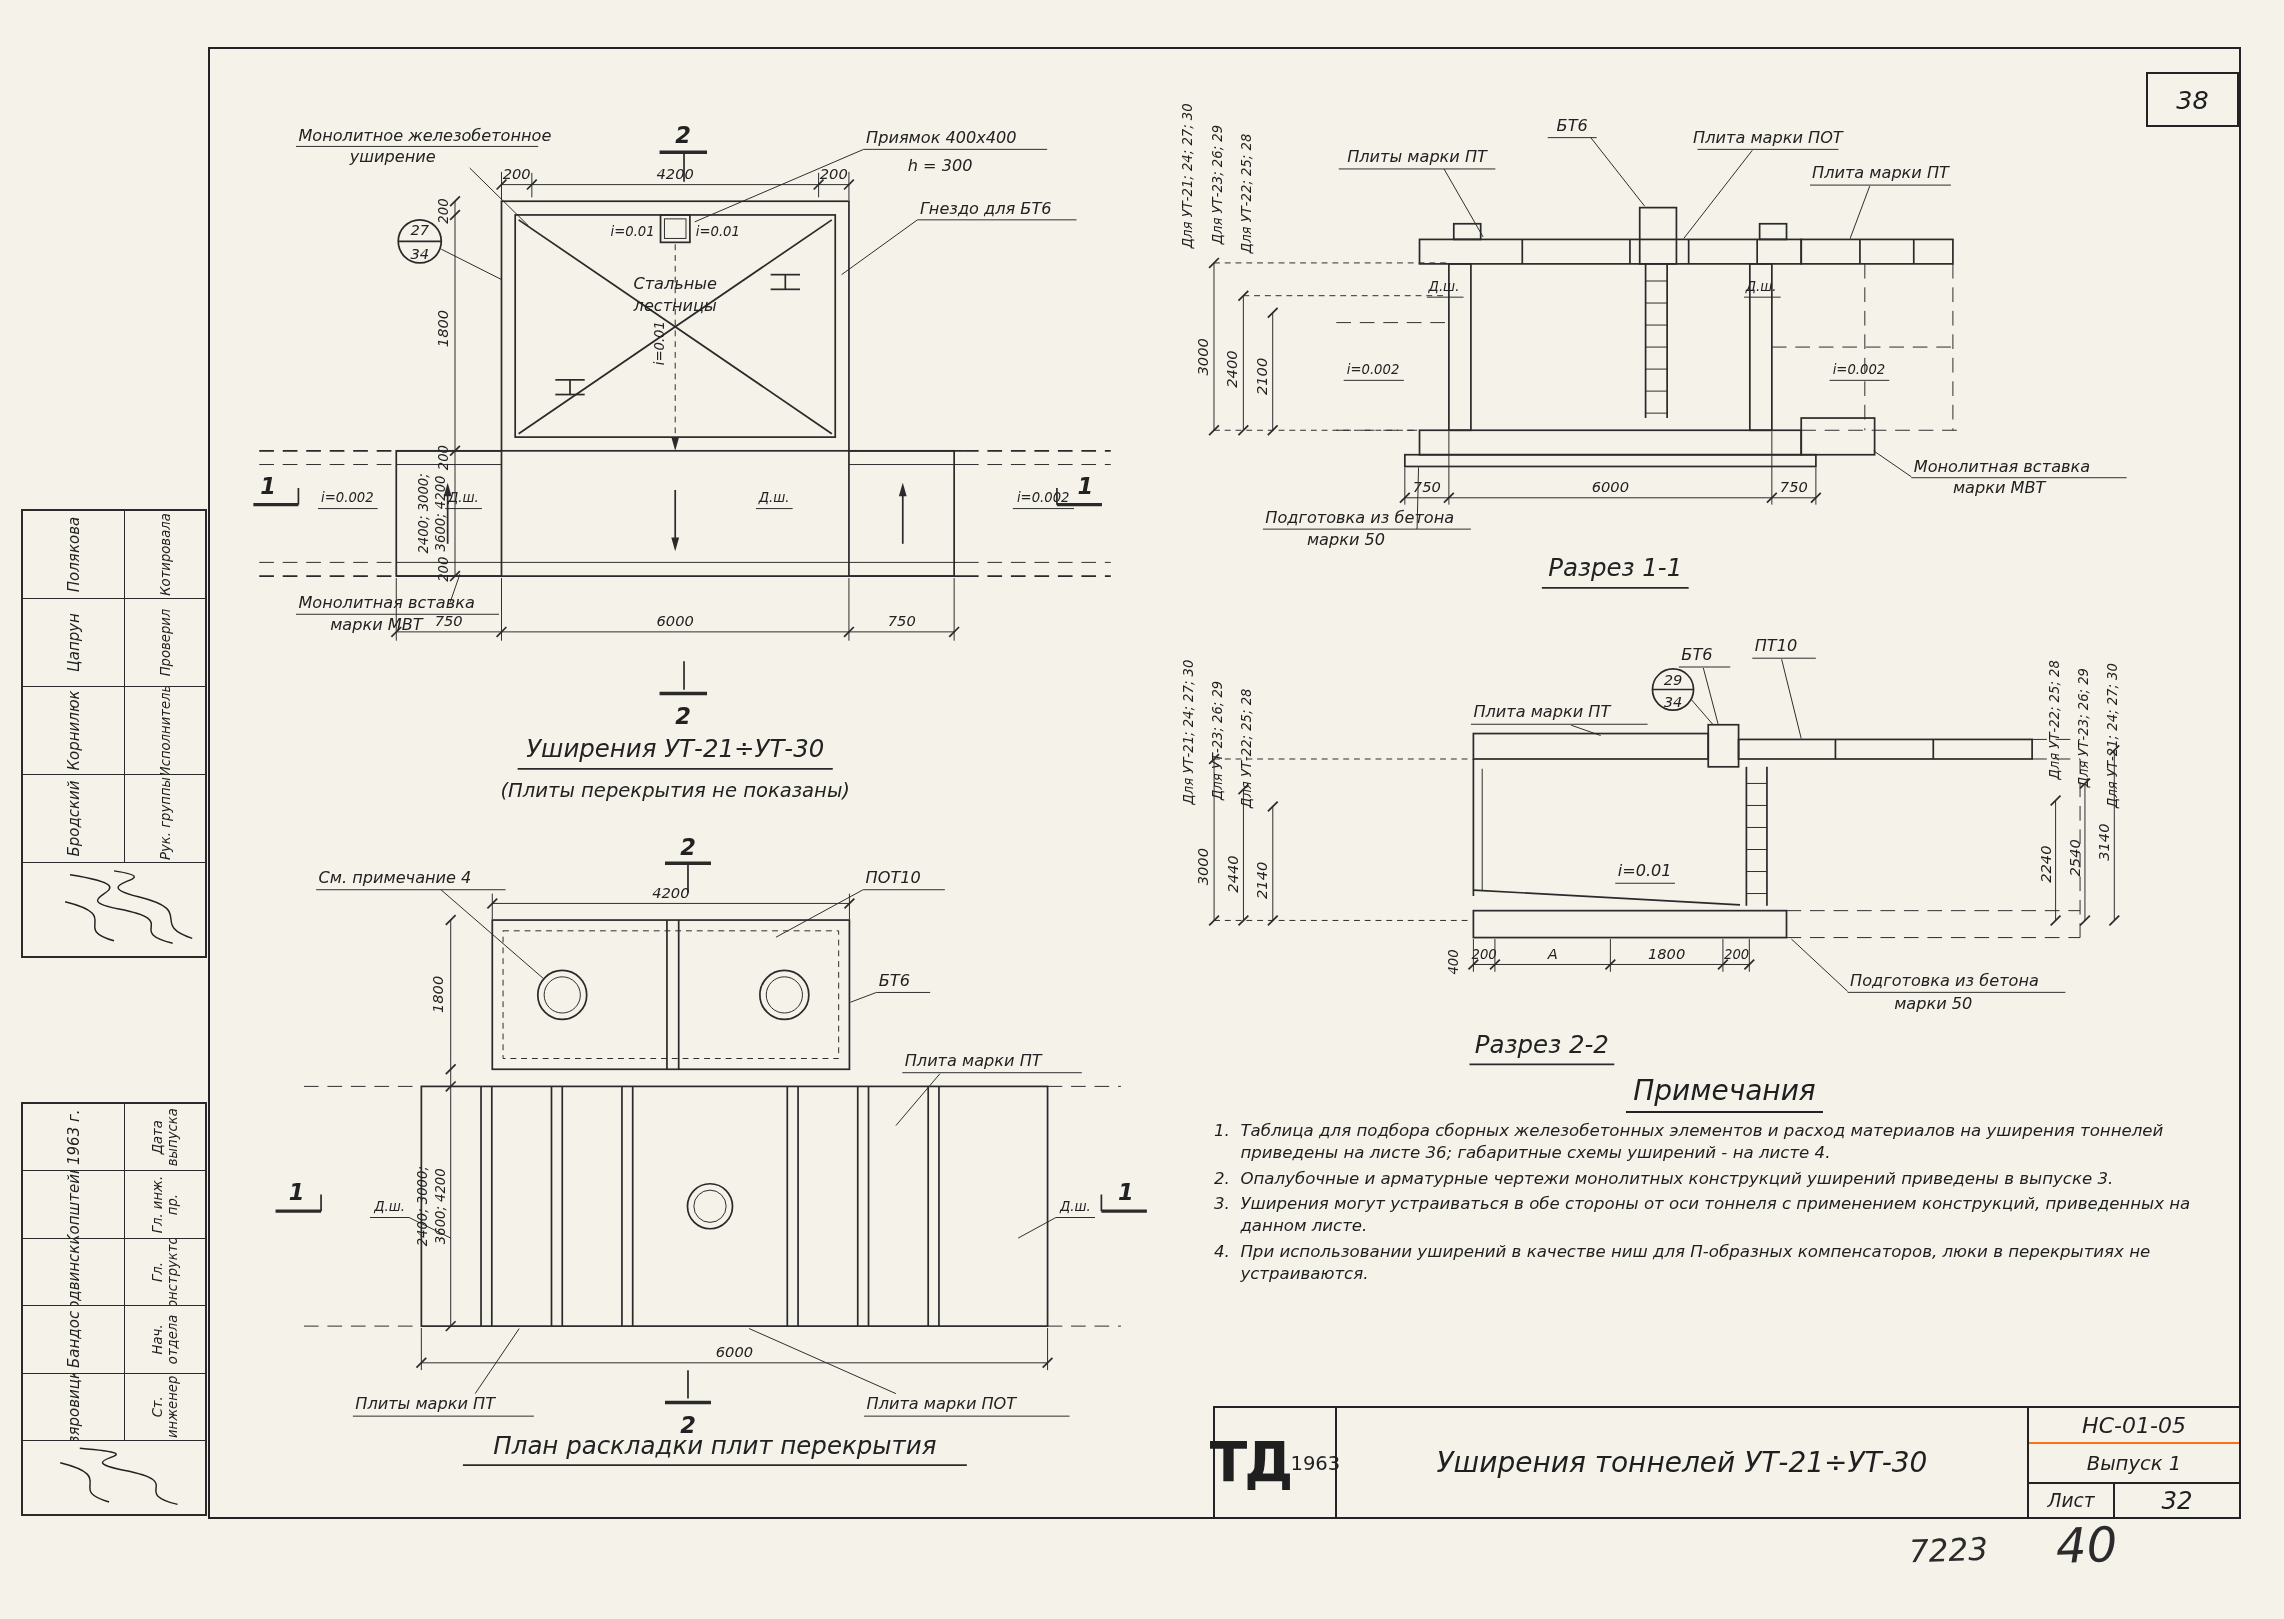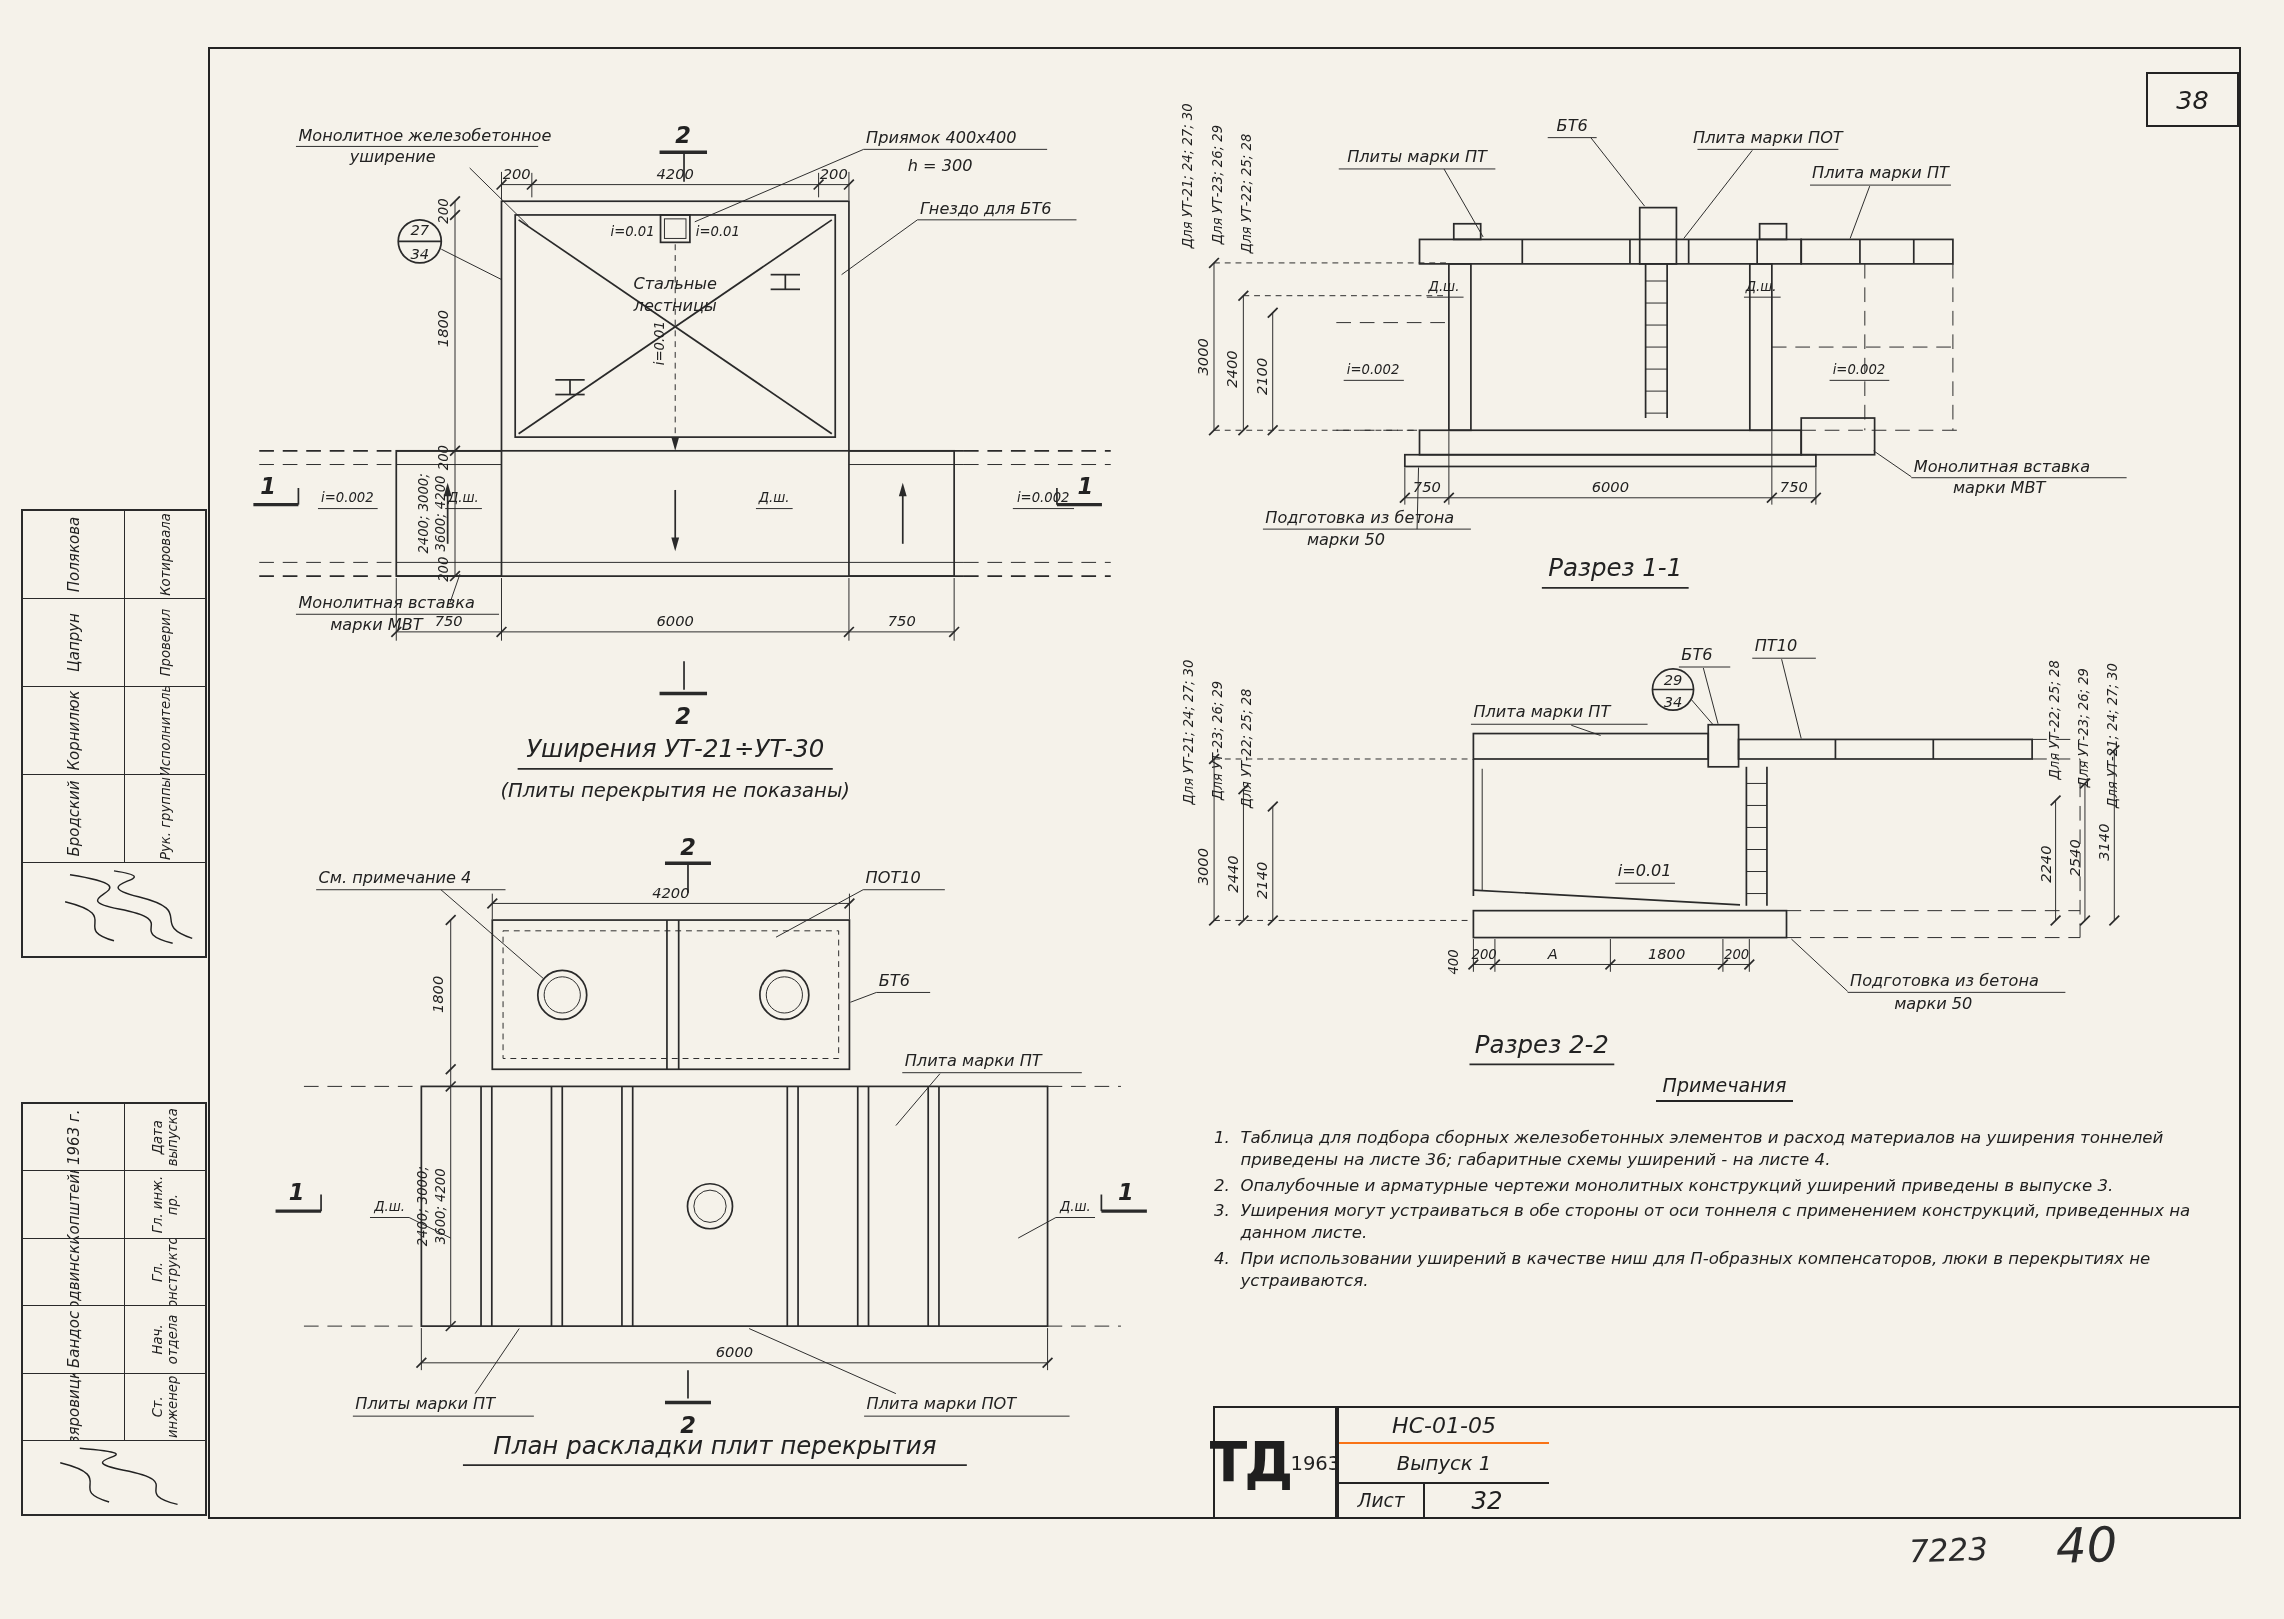--- a/index.html
+++ b/index.html
@@ -17,21 +17,21 @@
   .sub{font-size:40px}
   .tm{text-anchor:middle}
   .s2{stroke:#2a2a2a;stroke-width:2;fill:none}
   .s3{stroke:#2a2a2a;stroke-width:3.5;fill:none}
   .s5{stroke:#2a2a2a;stroke-width:7;fill:none}
   .d{stroke-dasharray:30 18}
   .dd{stroke-dasharray:12 10}
   .corner{position:absolute;left:2146px;top:72px;width:93px;height:55px;border:2.4px solid #232323;
           box-sizing:border-box;display:flex;align-items:center;justify-content:center;font-size:25.5px}
   .notes{position:absolute;left:1214px;top:1074px;width:1021px}
-  .notes-title{text-align:center;font-size:19px;margin-bottom:25px}
+  .notes-title{text-align:center;font-size:28px;margin-bottom:7px}
   .notes-title span{display:inline-block;border-bottom:2px solid #232323;padding:0 6.9px 3.9px}
   .note{display:flex;font-size:16.6px;line-height:1.32;margin-bottom:3.9px}
   .note-num{width:26.4px;flex:none}
   .note-text{flex:1}
   .titleblock{position:absolute;left:1213px;top:1406px;width:1028px;height:113px;border:2.9px solid #232323;
               box-sizing:border-box;display:flex}
   .tb-logo{width:120px;border-right:2.4px solid #232323;display:flex;
            align-items:center;justify-content:center}
   .tb-logo-td{font-size:55px;font-weight:bold;letter-spacing:-2.9px;line-height:.9;font-style:normal}
   .tb-logo-year{font-size:19.6px;margin-top:1px;font-style:normal}
@@ -688,20 +688,21 @@
       <span class="note-num">4.</span>
       <span class="note-text">При использовании уширений в качестве ниш для П-образных компенсаторов, люки в перекрытиях не устраиваются.</span>
     </div>
   </div>
 
   <div class="titleblock">
     <div class="tb-logo">
       <div class="tb-logo-td">ТД</div>
       <div class="tb-logo-year">1963</div>
     </div>
+    <div class="tb-title">Уширения тоннелей УТ-21÷УТ-30</div>
     <div class="tb-right">
       <div class="tb-cell tb-doc">НС-01-05</div>
       <div class="tb-cell tb-issue">Выпуск 1</div>
       <div class="tb-row">
         <div class="tb-cell tb-sheet-label">Лист</div>
         <div class="tb-cell tb-sheet-num">32</div>
       </div>
     </div>
   </div>
 

